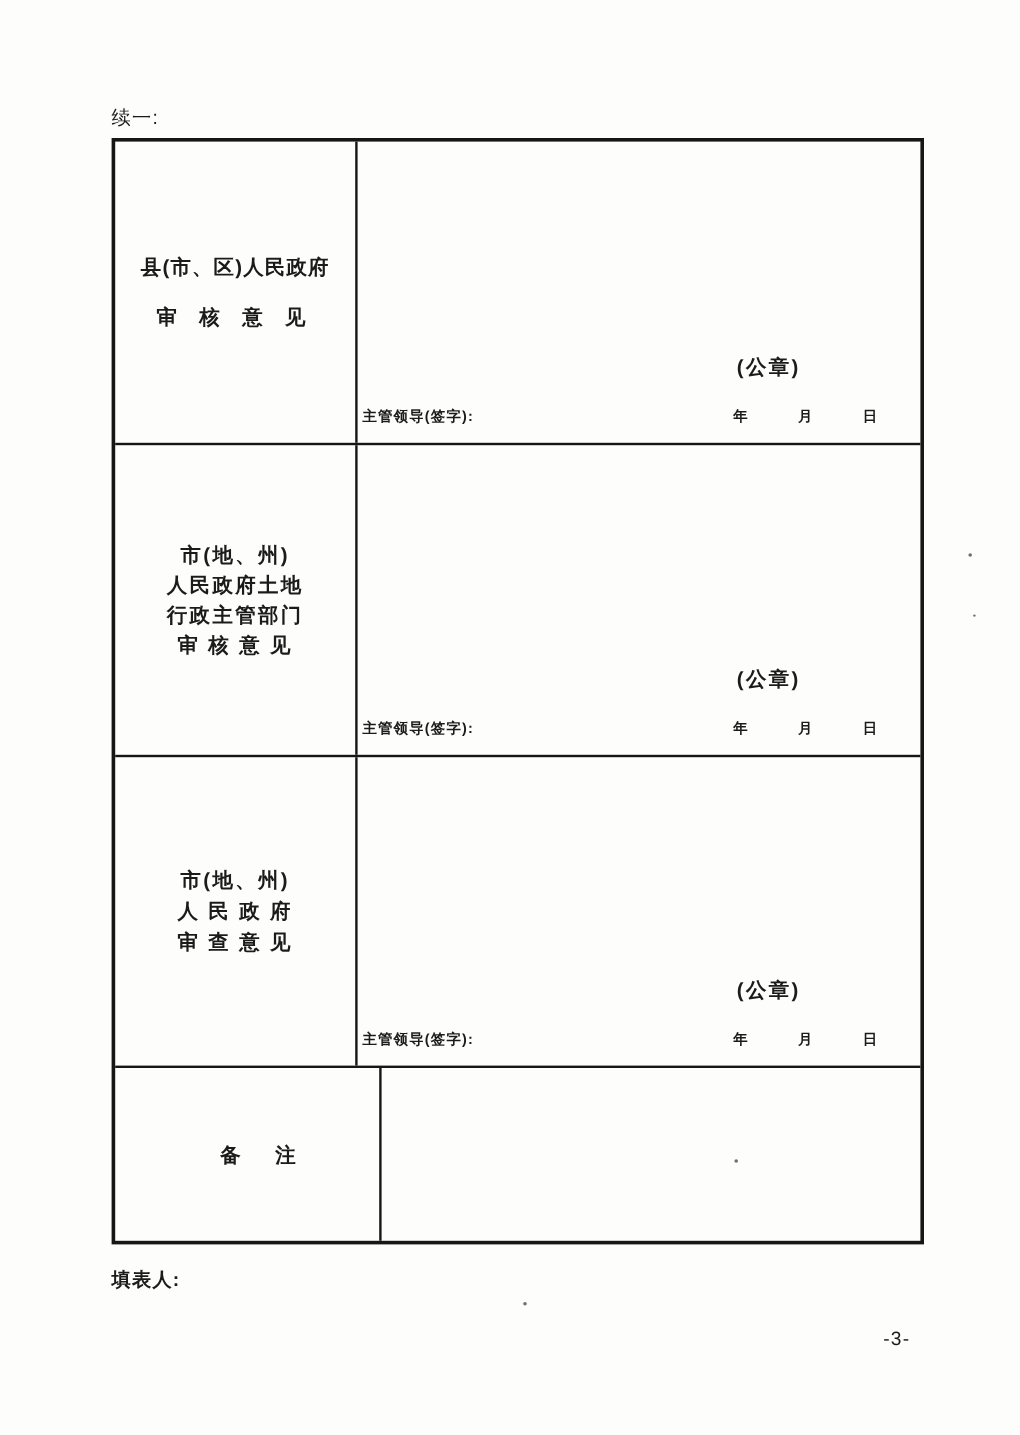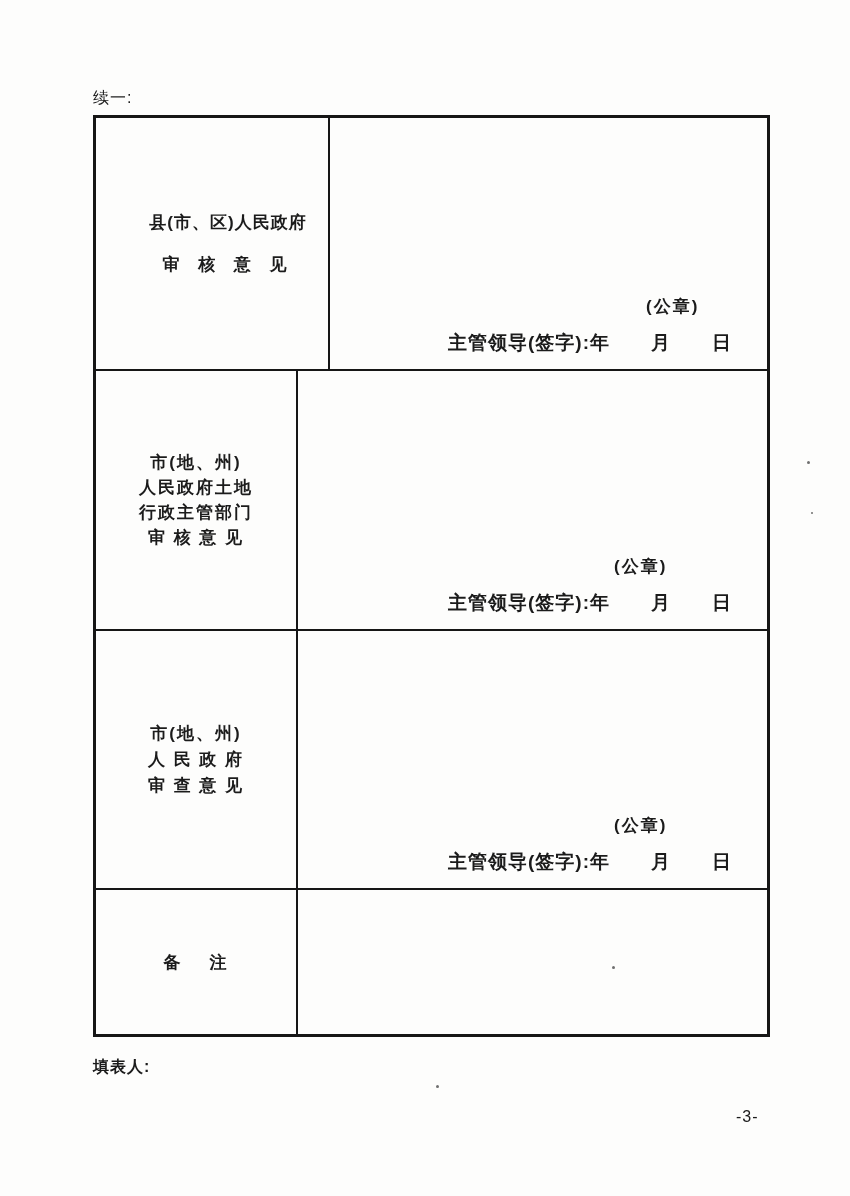--- a/index.html
+++ b/index.html
@@ -17,24 +17,24 @@
   }
   .form-table{
     position:absolute;left:93px;top:115px;
     width:677px;height:922px;
     border:3px solid #161616;
     box-sizing:border-box;
     display:flex;flex-direction:column;
     background:#fdfdfc;
   }
   .t-row{display:flex;box-sizing:border-box;}
-  .t-row.r1{height:253px;border-bottom:2px solid #161616;padding-left:32px;}
+  .t-row.r1{height:253px;border-bottom:2px solid #161616;}
   .t-row.r2{height:260px;border-bottom:2px solid #161616;}
   .t-row.r3{height:259px;border-bottom:2px solid #161616;}
-  .t-row.r4{flex:1;}
+  .t-row.r4{flex:1;margin-left:20px;}
   .label-cell{
     width:202px;flex:0 0 202px;
     border-right:2px solid #161616;
     box-sizing:border-box;
     display:flex;align-items:center;justify-content:center;
     text-align:center;
   }
   .label-lines{font-weight:bold;font-size:17px;color:#1b1b1b;}
   .label-lines .ln{display:block;white-space:pre;}
   .r1 .label-lines .ln{line-height:42px;letter-spacing:1px;}
@@ -42,22 +42,22 @@
   .r2 .label-lines .ln{line-height:25px;letter-spacing:2px;}
   .r3 .label-lines .ln{line-height:26px;letter-spacing:2px;}
   .r4 .label-lines .ln{letter-spacing:2px;}
   .content-cell{flex:1;position:relative;box-sizing:border-box;border-radius:30px;}
   .seal{
     position:absolute;bottom:51px;left:316px;
     font-size:17px;font-weight:bold;letter-spacing:2px;white-space:pre;
   }
   .sign-line{
     position:absolute;left:4px;right:0;bottom:13px;
-    display:flex;justify-content:flex-end;align-items:baseline;
-    font-size:19px;font-weight:bold;
+    display:flex;justify-content:space-between;align-items:baseline;
+    font-size:12px;font-weight:bold;gap:20px;
   }
   .sign-label{letter-spacing:1px;white-space:pre;}
   .date-group{display:flex;gap:42px;margin-right:36px;}
   .date-group span{white-space:pre;}
   .footer-filler{
     position:absolute;left:93px;top:1057px;
     font-size:16px;font-weight:bold;letter-spacing:1px;
   }
   .page-number{
     position:absolute;left:736px;top:1108px;

